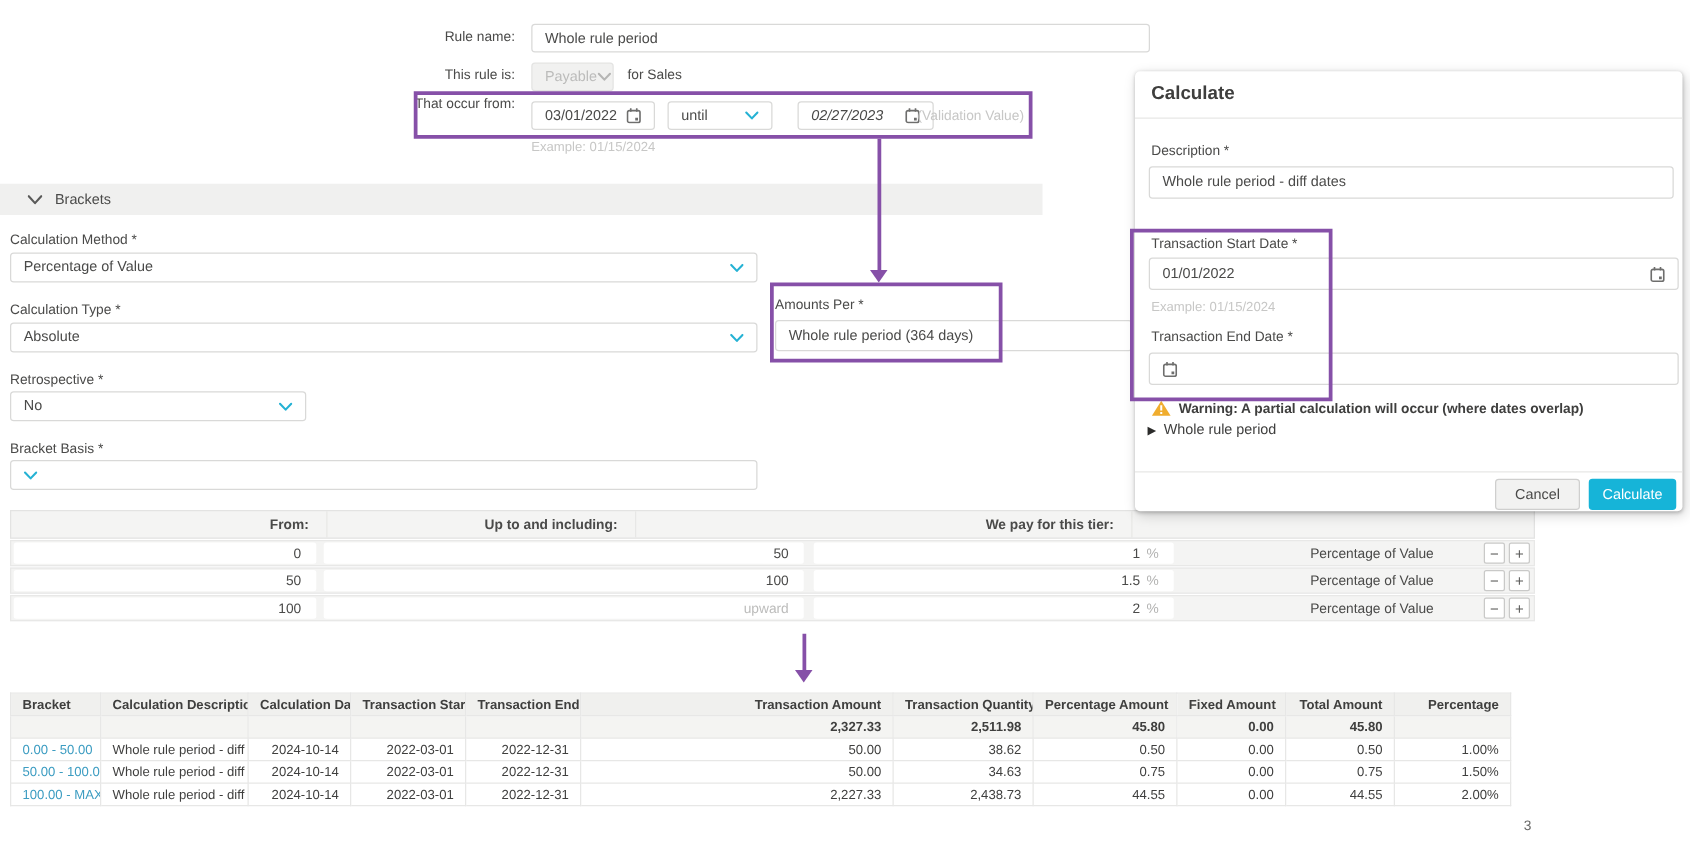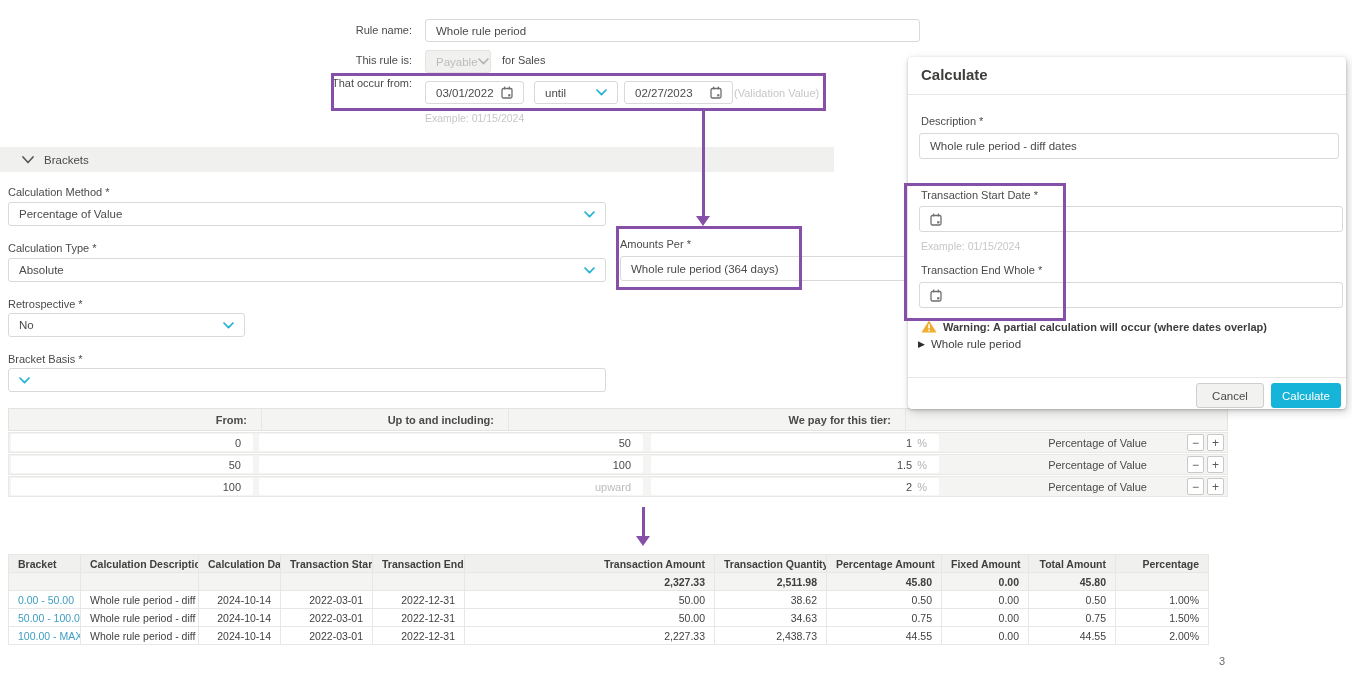--- a/index.html
+++ b/index.html
@@ -138,21 +138,21 @@
   </span>
 </div>
 <div class="abs ibox" style="left:534px; top:81px; width:84px; height:23px;">
   <span class="grow">until</span>
   <span class="chev">
     <svg width="11" height="7" viewBox="0 0 11 7">
         <polyline points="1,1 5.5,5.7 10,1" fill="none" stroke="currentColor" stroke-width="1.7" stroke-linecap="round" stroke-linejoin="round"></polyline>
       </svg>
   </span>
 </div>
-<div class="abs ibox" style="left:624px; top:81px; width:109px; height:23px;">
+<div class="abs ibox" style="left:638px; top:81px; width:109px; height:23px;font-style:italic;">
   <span class="grow">02/27/2023</span>
   <span class="calicon">
     <svg width="12" height="13" viewBox="0 0 12 13">
         <rect x="1" y="2.5" width="10" height="9.5" rx="1.5" fill="none" stroke="currentColor" stroke-width="1.3"></rect>
         <line x1="3.6" y1="0.6" x2="3.6" y2="3.4" stroke="currentColor" stroke-width="1.3"></line>
         <line x1="8.4" y1="0.6" x2="8.4" y2="3.4" stroke="currentColor" stroke-width="1.3"></line>
         <rect x="7.2" y="8.2" width="2.2" height="2.2" fill="currentColor"></rect>
       </svg>
   </span>
 </div>
@@ -216,32 +216,33 @@
   <div class="panel-title">Calculate</div>
   <div class="panel-div" style="top:37px;"></div>
 
   <div class="abs flabel" style="left:13px; top:58px;">Description *</div>
   <div class="abs ibox" style="left:11px; top:76px; width:420px; height:26px;">
     <span class="grow">Whole rule period - diff dates</span>
   </div>
 
   <div class="abs flabel" style="left:13px; top:132px;">Transaction Start Date *</div>
   <div class="abs ibox" style="left:11px; top:149px; width:424px; height:26px;">
+    <span class="grow">01/01/2022</span>
     <span class="calicon">
       <svg width="12" height="13" viewBox="0 0 12 13">
           <rect x="1" y="2.5" width="10" height="9.5" rx="1.5" fill="none" stroke="currentColor" stroke-width="1.3"></rect>
           <line x1="3.6" y1="0.6" x2="3.6" y2="3.4" stroke="currentColor" stroke-width="1.3"></line>
           <line x1="8.4" y1="0.6" x2="8.4" y2="3.4" stroke="currentColor" stroke-width="1.3"></line>
           <rect x="7.2" y="8.2" width="2.2" height="2.2" fill="currentColor"></rect>
         </svg>
     </span>
   </div>
   <div class="abs hint" style="left:13px; top:183px;">Example: 01/15/2024</div>
 
-  <div class="abs flabel" style="left:13px; top:207px;">Transaction End Whole *</div>
+  <div class="abs flabel" style="left:13px; top:207px;">Transaction End Date *</div>
   <div class="abs ibox" style="left:11px; top:225px; width:424px; height:26px;">
     <span class="calicon">
       <svg width="12" height="13" viewBox="0 0 12 13">
           <rect x="1" y="2.5" width="10" height="9.5" rx="1.5" fill="none" stroke="currentColor" stroke-width="1.3"></rect>
           <line x1="3.6" y1="0.6" x2="3.6" y2="3.4" stroke="currentColor" stroke-width="1.3"></line>
           <line x1="8.4" y1="0.6" x2="8.4" y2="3.4" stroke="currentColor" stroke-width="1.3"></line>
           <rect x="7.2" y="8.2" width="2.2" height="2.2" fill="currentColor"></rect>
         </svg>
     </span>
   </div>

